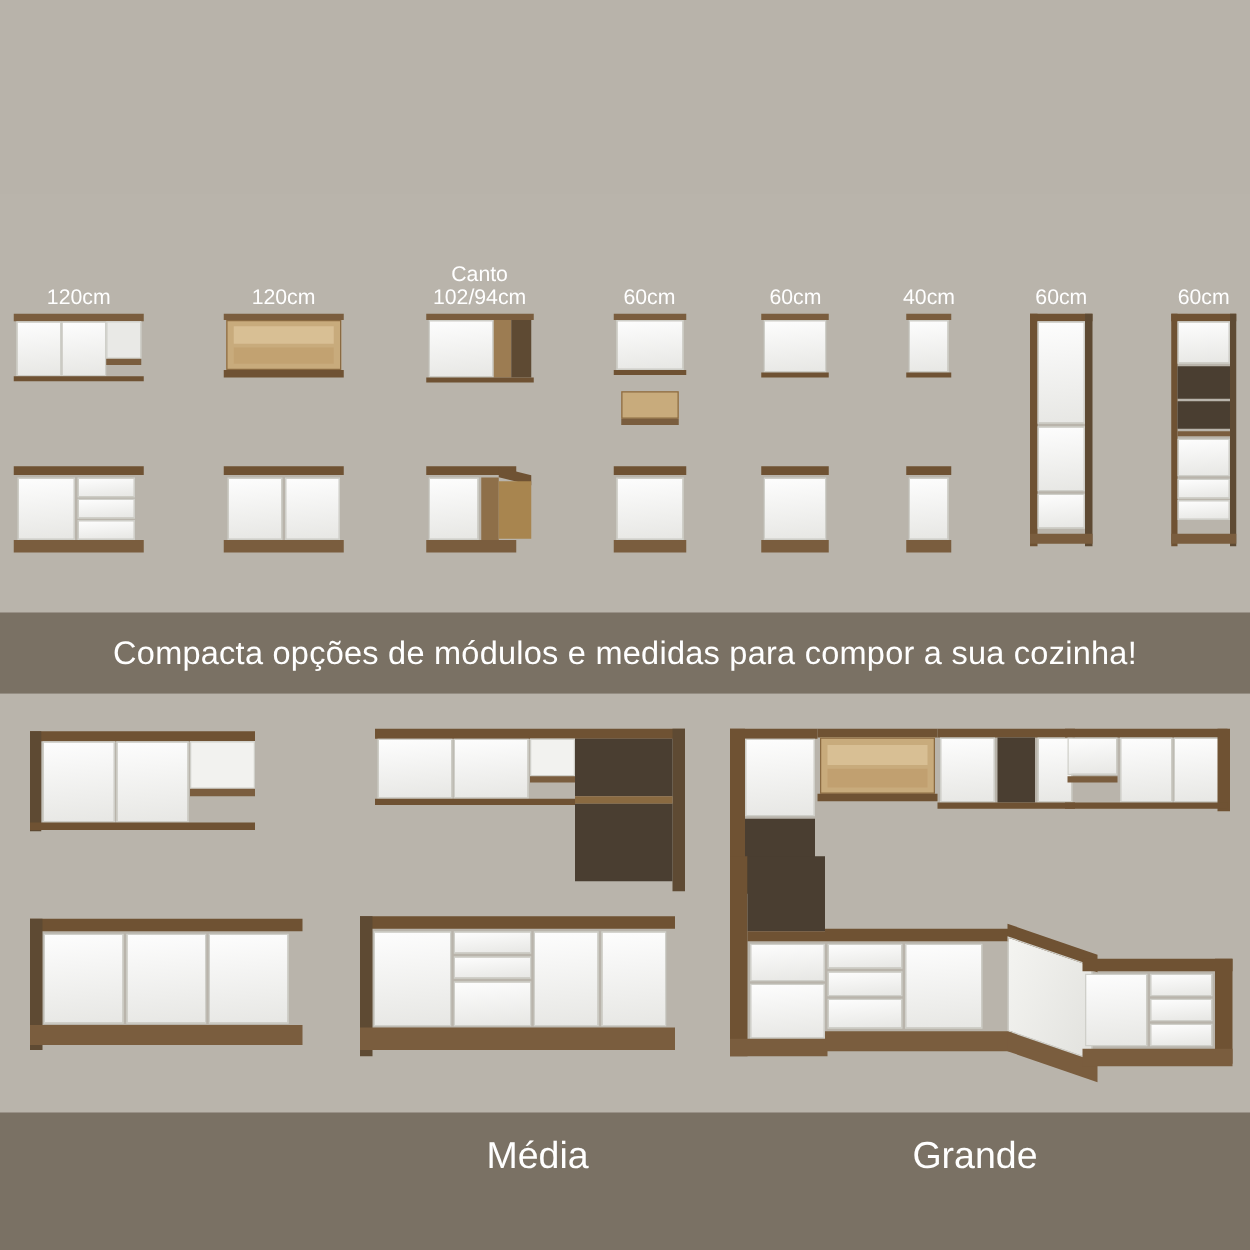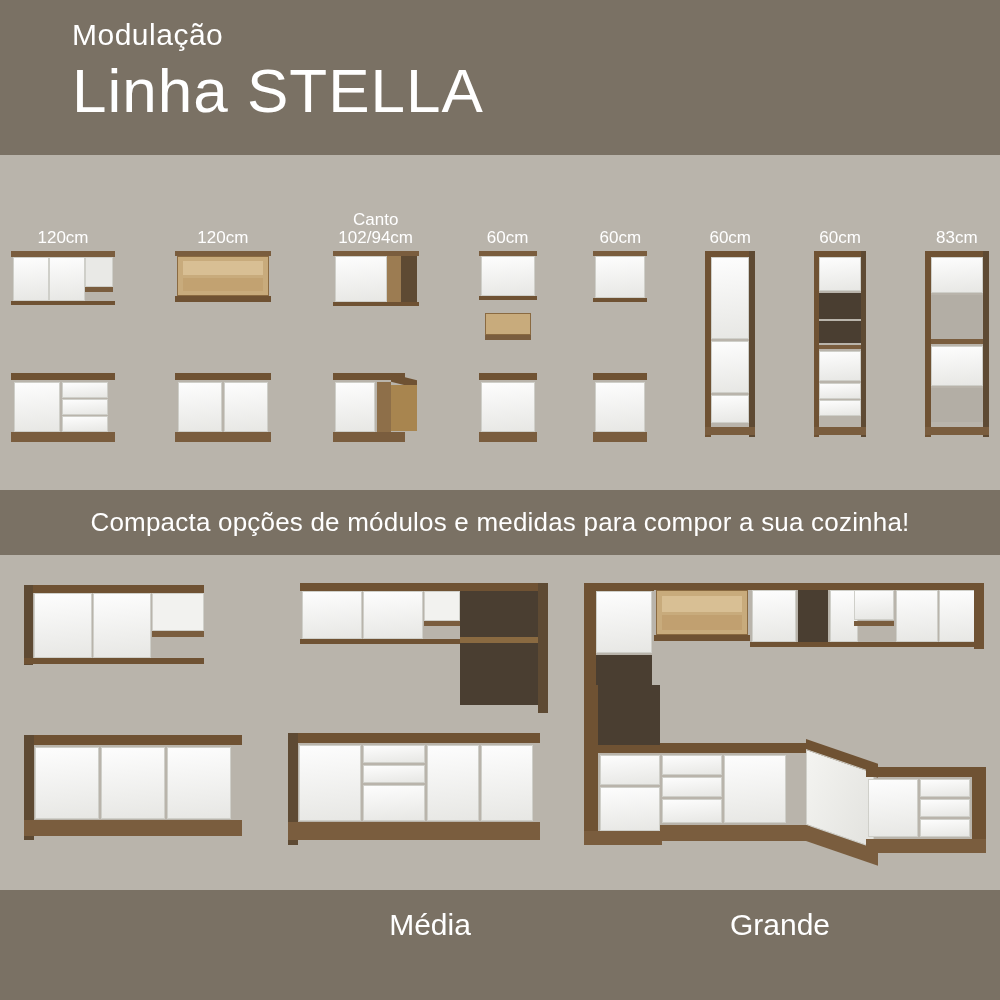--- a/index.html
+++ b/index.html
@@ -149,24 +149,20 @@
   }
   .f1 { left: 30px;  width: 260px; }
   .f2 { left: 300px; width: 260px; }
   .f3 { left: 600px; width: 360px; }
 </style>
 </head>
 <body>
 
 <div class="page">
 
-  <div class="header">
-    <div class="kicker">Modulação</div>
-    <div class="title">Linha STELLA</div>
-  </div>
 
   <div class="modules">
     <div class="module-grid">
 
       <div class="mod-col" style="width:110px">
         <div class="mod-label">120cm</div>
         <div class="mod-upper">
           <div class="piece" style="width:104px;height:54px;">
             <div style="position:absolute;left:0;top:0;width:104px;height:6px;background:#7a5d3e;"></div>
             <div class="white-door" style="position:absolute;left:2px;top:6px;width:36px;height:44px;"></div>
@@ -265,20 +261,37 @@
         </div>
         <div class="mod-lower">
           <div class="piece" style="width:54px;height:72px;">
             <div style="position:absolute;left:0;top:0;width:54px;height:7px;background:#6f5233;"></div>
             <div class="white-door" style="position:absolute;left:2px;top:9px;width:50px;height:50px;"></div>
             <div style="position:absolute;left:0;top:59px;width:54px;height:10px;background:#7a5d3e;"></div>
           </div>
         </div>
       </div>
 
+      <div class="mod-col" style="width:42px">
+        <div class="mod-label">40cm</div>
+        <div class="mod-upper">
+          <div class="piece" style="width:36px;height:52px;">
+            <div style="position:absolute;left:0;top:0;width:36px;height:5px;background:#7a5d3e;"></div>
+            <div class="white-door" style="position:absolute;left:2px;top:5px;width:32px;height:42px;"></div>
+            <div style="position:absolute;left:0;top:47px;width:36px;height:4px;background:#6f5233;"></div>
+          </div>
+        </div>
+        <div class="mod-lower">
+          <div class="piece" style="width:36px;height:72px;">
+            <div style="position:absolute;left:0;top:0;width:36px;height:7px;background:#6f5233;"></div>
+            <div class="white-door" style="position:absolute;left:2px;top:9px;width:32px;height:50px;"></div>
+            <div style="position:absolute;left:0;top:59px;width:36px;height:10px;background:#7a5d3e;"></div>
+          </div>
+        </div>
+      </div>
 
 
       <div class="mod-col" style="width:56px">
         <div class="mod-label">60cm</div>
         <div class="mod-upper">
           <div class="piece" style="width:50px;height:186px;">
             <div style="position:absolute;left:0;top:0;width:50px;height:6px;background:#6f5233;"></div>
             <div style="position:absolute;left:0;top:0;width:6px;height:186px;background:#6f5233;"></div>
             <div style="position:absolute;left:44px;top:0;width:6px;height:186px;background:#5e4a33;"></div>
             <div class="white-door" style="position:absolute;left:6px;top:6px;width:38px;height:82px;"></div>
@@ -302,36 +315,20 @@
             <div style="position:absolute;left:5px;top:94px;width:42px;height:4px;background:#7a5d3e;"></div>
             <div class="white-door" style="position:absolute;left:5px;top:100px;width:42px;height:30px;"></div>
             <div class="white-door" style="position:absolute;left:5px;top:132px;width:42px;height:16px;"></div>
             <div class="white-door" style="position:absolute;left:5px;top:149px;width:42px;height:16px;"></div>
             <div style="position:absolute;left:0;top:176px;width:52px;height:8px;background:#7a5d3e;"></div>
           </div>
         </div>
       </div>
 
 
-      <div class="mod-col" style="width:70px">
-        <div class="mod-label">83cm</div>
-        <div class="mod-upper">
-          <div class="piece" style="width:64px;height:186px;">
-            <div style="position:absolute;left:0;top:0;width:64px;height:6px;background:#6f5233;"></div>
-            <div style="position:absolute;left:0;top:0;width:6px;height:186px;background:#6f5233;"></div>
-            <div style="position:absolute;left:58px;top:0;width:6px;height:186px;background:#5e4a33;"></div>
-            <div class="white-door" style="position:absolute;left:6px;top:6px;width:52px;height:36px;"></div>
-            <div style="position:absolute;left:6px;top:44px;width:52px;height:44px;background:#b3aea5;"></div>
-            <div style="position:absolute;left:6px;top:88px;width:52px;height:5px;background:#7a5d3e;"></div>
-            <div class="white-door" style="position:absolute;left:6px;top:95px;width:52px;height:40px;"></div>
-            <div style="position:absolute;left:6px;top:137px;width:52px;height:34px;background:#b3aea5;"></div>
-            <div style="position:absolute;left:0;top:176px;width:64px;height:8px;background:#7a5d3e;"></div>
-          </div>
-        </div>
-      </div>
 
     </div>
   </div>
 
   <div class="banner">
     <div class="banner-text">Compacta opções de módulos e medidas para compor a sua cozinha!</div>
   </div>
 
   <div class="showcase">
 

